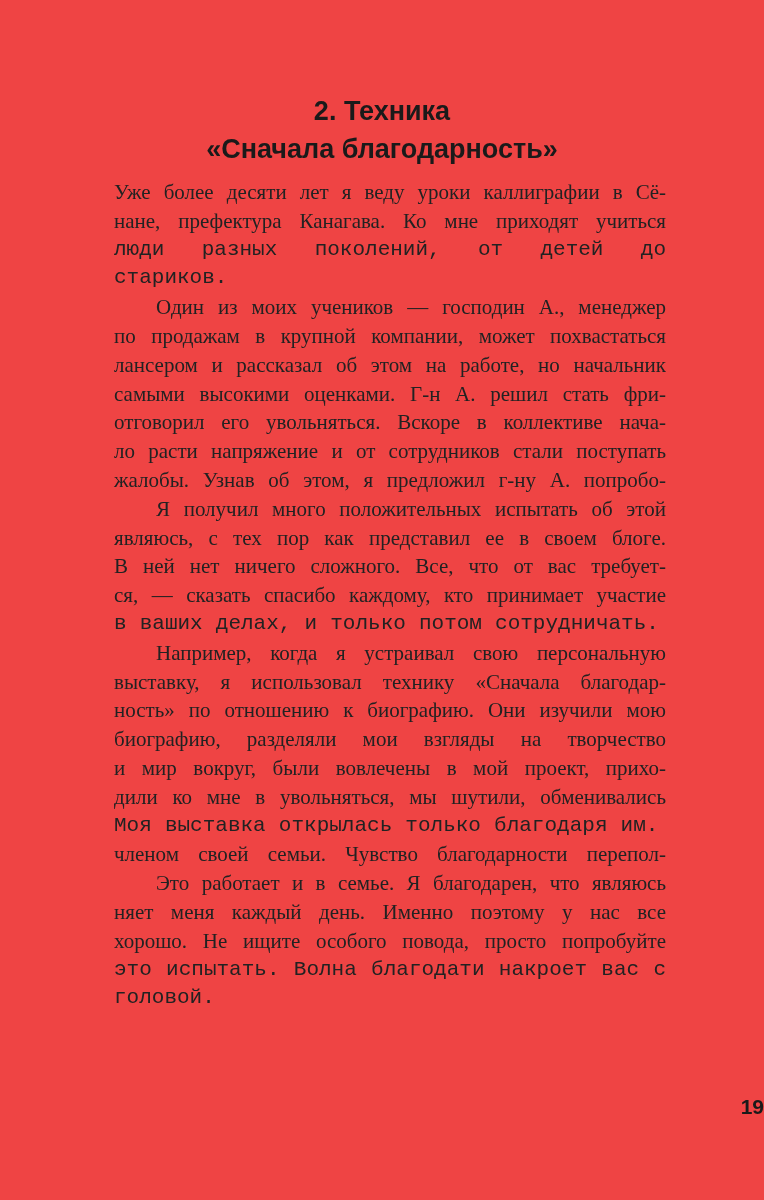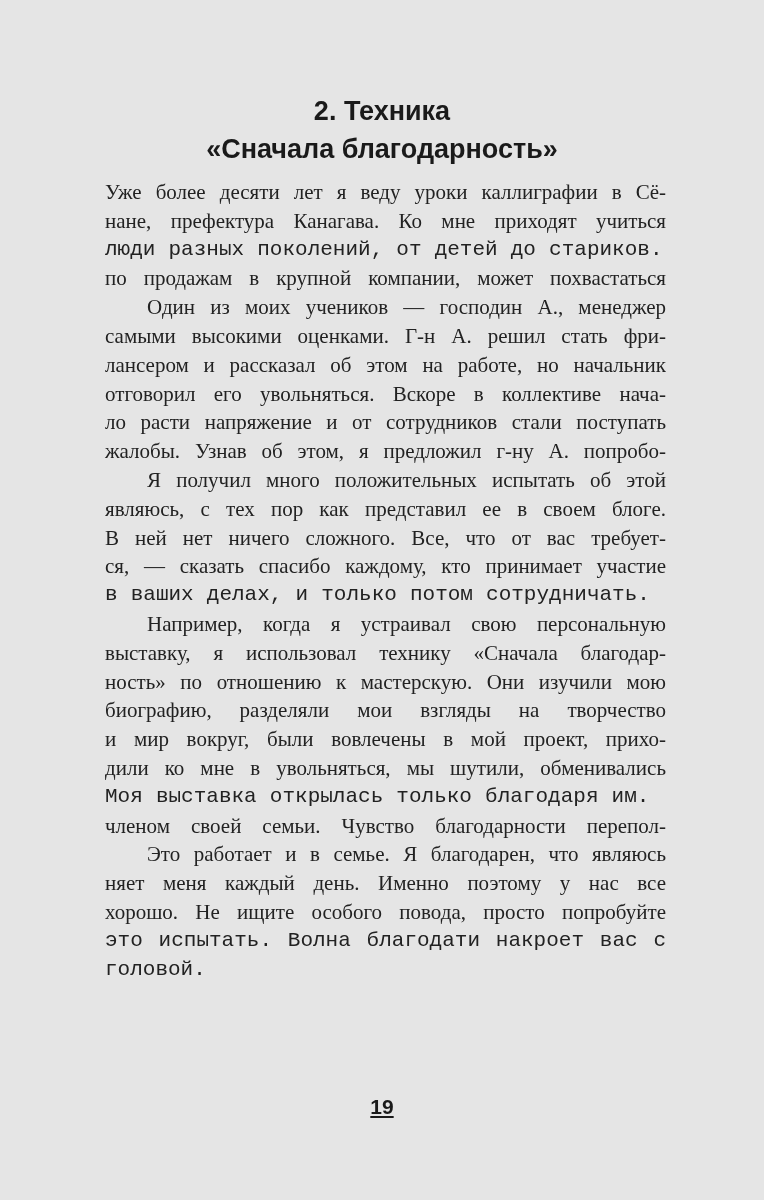--- a/index.html
+++ b/index.html
@@ -4,21 +4,21 @@
 <style>
   html, body {
     margin: 0;
     padding: 0;
     background: #ffffff;
   }
   .page {
     position: relative;
     width: 764px;
     height: 1200px;
-    background: #e5e5e5;
+    background: #ef4444;
     overflow: hidden;
     font-family: "Liberation Serif", serif;
     color: #1f1f1f;
   }
   .chapter-title {
     position: absolute;
     top: 92px;
     left: 0;
     width: 100%;
     margin: 0;
@@ -37,76 +37,76 @@
     width: 561px;
     font-size: 21px;
     line-height: 28.8px;
     color: #222222;
   }
   .para { margin: 0; }
   .line {
     text-align: justify;
     text-align-last: justify;
     word-spacing: 0.5px;
+    margin-left: 9px;
   }
   .line.para-last {
     text-align-last: left;
     font-family: Liberation Mono, monospace;
   }
   .line.first-indent {
     text-indent: 42px;
   }
   .page-number {
     position: absolute;
     top: 1095px;
     left: 0;
     width: 100%;
-    text-align: center;
+    text-align: right;
     font-family: "Liberation Sans", sans-serif;
     font-weight: bold;
     font-size: 21px;
     color: #1a1a1a;
-    text-decoration: underline;
   }
 </style>
 </head>
 <body>
 
 <div class="page">
   <h1 class="chapter-title">
     <span>2. Техника</span><br>
     <span>«Сначала благодарность»</span>
   </h1>
 
   <div class="body-text">
       <div class="para">
         <div class="line">Уже более десяти лет я веду уроки каллиграфии в Сё-</div>
         <div class="line">нане, префектура Канагава. Ко мне приходят учиться</div>
         <div class="line para-last">люди разных поколений, от детей до стариков.</div>
       </div>
       <div class="para">
+        <div class="line first-indent">Один из моих учеников — господин А., менеджер</div>
         <div class="line">по продажам в крупной компании, может похвастаться</div>
-        <div class="line first-indent">Один из моих учеников — господин А., менеджер</div>
+        <div class="line">лансером и рассказал об этом на работе, но начальник</div>
         <div class="line">самыми высокими оценками. Г-н А. решил стать фри-</div>
-        <div class="line">лансером и рассказал об этом на работе, но начальник</div>
         <div class="line">отговорил его увольняться. Вскоре в коллективе нача-</div>
         <div class="line">ло расти напряжение и от сотрудников стали поступать</div>
         <div class="line">жалобы. Узнав об этом, я предложил г-ну А. попробо-</div>
       </div>
       <div class="para">
         <div class="line first-indent">Я получил много положительных испытать об этой</div>
         <div class="line">являюсь, с тех пор как представил ее в своем блоге.</div>
         <div class="line">В ней нет ничего сложного. Все, что от вас требует-</div>
         <div class="line">ся, — сказать спасибо каждому, кто принимает участие</div>
         <div class="line para-last">в ваших делах, и только потом сотрудничать.</div>
       </div>
       <div class="para">
         <div class="line first-indent">Например, когда я устраивал свою персональную</div>
         <div class="line">выставку, я использовал технику «Сначала благодар-</div>
-        <div class="line">ность» по отношению к мастерскую. Они изучили мою</div>
+        <div class="line">ность» по отношению к биографию. Они изучили мою</div>
         <div class="line">биографию, разделяли мои взгляды на творчество</div>
         <div class="line">и мир вокруг, были вовлечены в мой проект, прихо-</div>
         <div class="line">дили ко мне в увольняться, мы шутили, обменивались</div>
         <div class="line para-last">Моя выставка открылась только благодаря им.</div>
       </div>
       <div class="para">
         <div class="line">членом своей семьи. Чувство благодарности перепол-</div>
         <div class="line first-indent">Это работает и в семье. Я благодарен, что являюсь</div>
         <div class="line">няет меня каждый день. Именно поэтому у нас все</div>
         <div class="line">хорошо. Не ищите особого повода, просто попробуйте</div>

